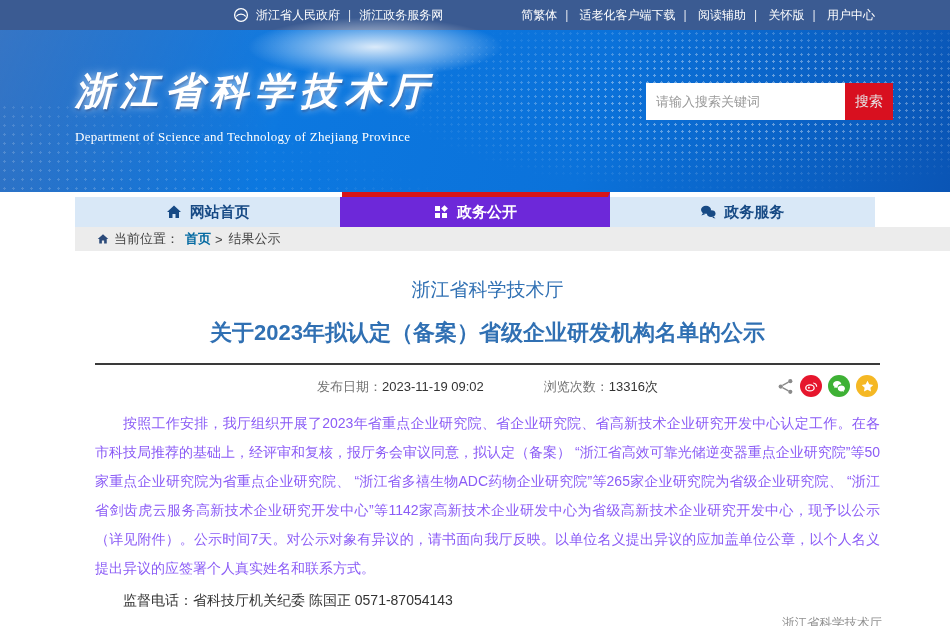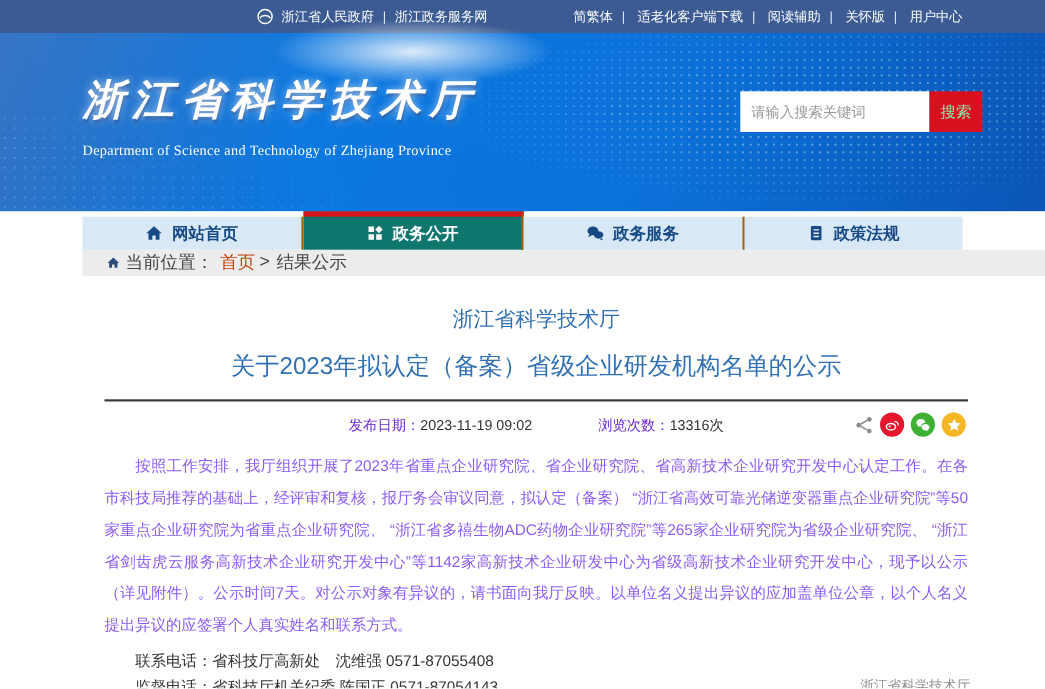--- a/index.html
+++ b/index.html
@@ -31,51 +31,51 @@
             background-image:radial-gradient(rgba(255,255,255,.35) 1px,transparent 1.3px);
             background-size:9px 9px;
             -webkit-mask-image:linear-gradient(20deg,#000 20%,transparent 70%);
             mask-image:linear-gradient(20deg,#000 20%,transparent 70%); opacity:.5; }
   .brand { position:absolute; left:75px; top:36px; color:#fff; }
   .site-name { font-family:"DejaVu Serif","Liberation Serif",serif; font-size:38px; font-weight:bold;
             font-style:italic; letter-spacing:7px; text-shadow:0 0 8px rgba(255,255,255,.7),1px 2px 2px rgba(0,40,110,.5); }
   .site-name-en { margin-top:12px; font-family:"Liberation Serif","DejaVu Serif",serif;
             font-size:13px; font-weight:normal; letter-spacing:.3px; }
   .search { position:absolute; right:57px; top:53px; display:flex; height:37px; }
-  .search input { width:172px; height:37px; border:none; outline:none; padding:0 10px;
+  .search input { width:199px; height:37px; border:none; outline:none; padding:0 10px;
             font-size:13px; color:#4d7c0f; background:#fff; }
   .search input::placeholder { color:#999; }
-  .search button { width:48px; height:37px; border:none; background:#d8101f; color:#86efac;
+  .search button { width:48px; height:37px; border:none; background:#d8101f; color:#e5e5e5;
             font-size:14px; cursor:pointer; font-family:inherit; }
 
   
   .navwrap { height:35px; background:#fff; }
   .nav { display:flex; width:800px; margin-left:75px; height:35px; align-items:flex-end; }
   .nav-item { flex:1 1 0; height:30px; background:#d9e8f7; color:#174a85; display:flex;
             align-items:center; justify-content:center; font-size:15px; font-weight:bold;
-            cursor:pointer; border-right:2px solid #a16207; }
+            cursor:pointer; border-right:2px solid #6d28d9; }
   .nav-item:last-child { border-right:none; }
   .nav-item .nicon { width:16px; height:16px; margin-right:8px; display:inline-flex; }
-  .nav-item.active { height:35px; background:#0f766e; color:#fff; border-top:5px solid #d61518; }
+  .nav-item.active { height:35px; background:#6d28d9; color:#fff; border-top:5px solid #d61518; }
 
   
   .crumbband { height:24px; margin-left:75px; background:#ececec; display:flex;
-            align-items:center; padding-left:22px; font-size:16px; color:#444; }
+            align-items:center; padding-left:22px; font-size:13px; color:#444; }
   .crumbband .bicon { width:12px; height:12px; margin-right:5px; display:inline-flex; color:#2b4a7a; }
-  .crumbband a { color:#c2410c; text-decoration:none; cursor:pointer; }
+  .crumbband a { color:#0369a1; text-decoration:none; cursor:pointer;font-weight:bold; }
   .crumbband .sp { margin:0 4px 0 6px; }
 
   
   .content { width:785px; margin-left:95px; }
   .a-title1 { margin-top:26px; text-align:center; color:#3070b3; font-size:19px; font-weight:normal; }
-  .a-title2 { margin-top:15px; text-align:center; color:#3070b3; font-size:22px; font-weight:normal; }
+  .a-title2 { margin-top:15px; text-align:center; color:#3070b3; font-size:22px; font-weight:bold; }
   .t-divider { margin-top:15px; border-top:2px solid #3a3a3a; }
   .meta { position:relative; margin-top:9px; height:26px; display:flex; align-items:center;
             justify-content:center; gap:60px; font-size:13px; color:#333; }
-  .meta .mlabel { color:#6d28d9; }
+  .meta .mlabel { color:#737373; }
   .share { position:absolute; right:2px; top:1px; display:flex; align-items:center; gap:6px; }
   .share .shicon { width:17px; height:17px; display:inline-flex; color:#8a8a8a; cursor:pointer; }
   .chip { width:22px; height:22px; border-radius:50%; display:inline-flex; align-items:center;
             justify-content:center; cursor:pointer; }
   .chip.weibo { background:#e6162d; } .chip.wechat { background:#3eb135; } .chip.qzone { background:#f5b824; }
 
   .a-body { margin-top:9px; font-size:14px; line-height:29px; color:#8b5cf6; text-align:justify;
             text-indent:2em; }
   .contact { font-size:14px; line-height:24px; color:#333; padding-left:28px; }
   .contacts { margin-top:5px; }
@@ -144,29 +144,20 @@
       <div class="nav-item">
         <span class="nicon">
           <svg viewBox="0 0 16 16" width="16" height="16" fill="currentColor">
               <ellipse cx="6" cy="5.8" rx="5" ry="4"></ellipse>
               <path d="M3.2 8.8L1.4 11.6l3.6-1.4z"></path>
               <ellipse cx="11.2" cy="9.6" rx="4.3" ry="3.4"></ellipse>
               <path d="M13.6 12.4l1.9 2.1-3.2-.7z"></path>
             </svg>
         </span>
         <span>政务服务</span>
-      </div>
-      <div class="nav-item">
-        <span class="nicon">
-          <svg viewBox="0 0 16 16" width="16" height="16">
-              <rect x="3.2" y="1.5" width="9.6" height="13" rx="1" fill="currentColor"></rect>
-              <path d="M5.5 5h5M5.5 8h5M5.5 11h5" stroke="rgba(255,255,255,.92)" stroke-width="1.3"></path>
-            </svg>
-        </span>
-        <span>政策法规</span>
       </div>
     </div>
   </div>
 
   <div class="crumbband">
     <span class="bicon">
       <svg viewBox="0 0 16 16" width="12" height="12" fill="currentColor">
           <path d="M8 1.6L15 8h-2v6H9.5v-4h-3v4H3V8H1z"></path>
         </svg>
     </span>
@@ -215,21 +206,20 @@
           <svg viewBox="0 0 14 14" width="13" height="13" fill="#fff">
               <path d="M7 .8l1.9 3.9 4.3.6-3.1 3 .7 4.2L7 10.5l-3.8 2 .7-4.2-3.1-3 4.3-.6z"></path>
             </svg>
         </span>
       </span>
     </div>
 
     <p class="a-body">按照工作安排，我厅组织开展了2023年省重点企业研究院、省企业研究院、省高新技术企业研究开发中心认定工作。在各市科技局推荐的基础上，经评审和复核，报厅务会审议同意，拟认定（备案） “浙江省高效可靠光储逆变器重点企业研究院”等50家重点企业研究院为省重点企业研究院、 “浙江省多禧生物ADC药物企业研究院”等265家企业研究院为省级企业研究院、 “浙江省剑齿虎云服务高新技术企业研究开发中心”等1142家高新技术企业研发中心为省级高新技术企业研究开发中心，现予以公示（详见附件）。公示时间7天。对公示对象有异议的，请书面向我厅反映。以单位名义提出异议的应加盖单位公章，以个人名义提出异议的应签署个人真实姓名和联系方式。</p>
 
     <div class="contacts">
-      <div class="contact">联系电话：省科技厅高新处　沈维强 0571-87055408</div>
       <div class="contact">监督电话：省科技厅机关纪委 陈国正 0571-87054143</div>
 
     </div>
 
   </div>
 
   <div class="footer-partial">浙江省科学技术厅</div>
 
 </div>
 

